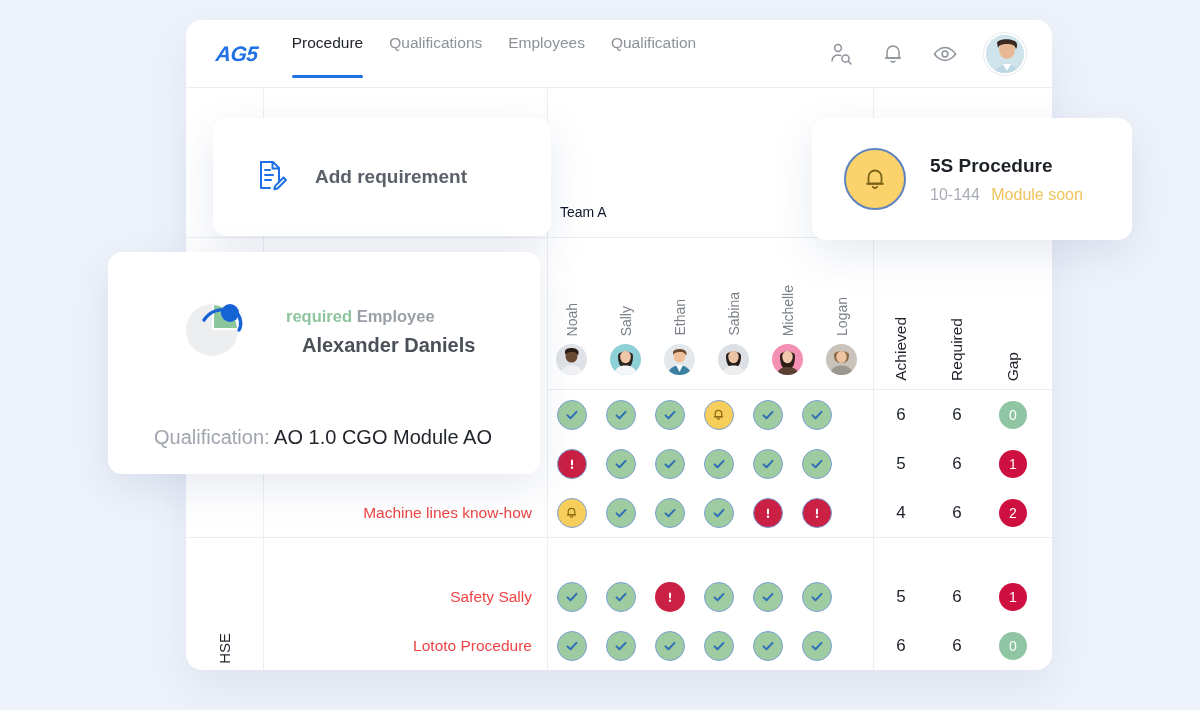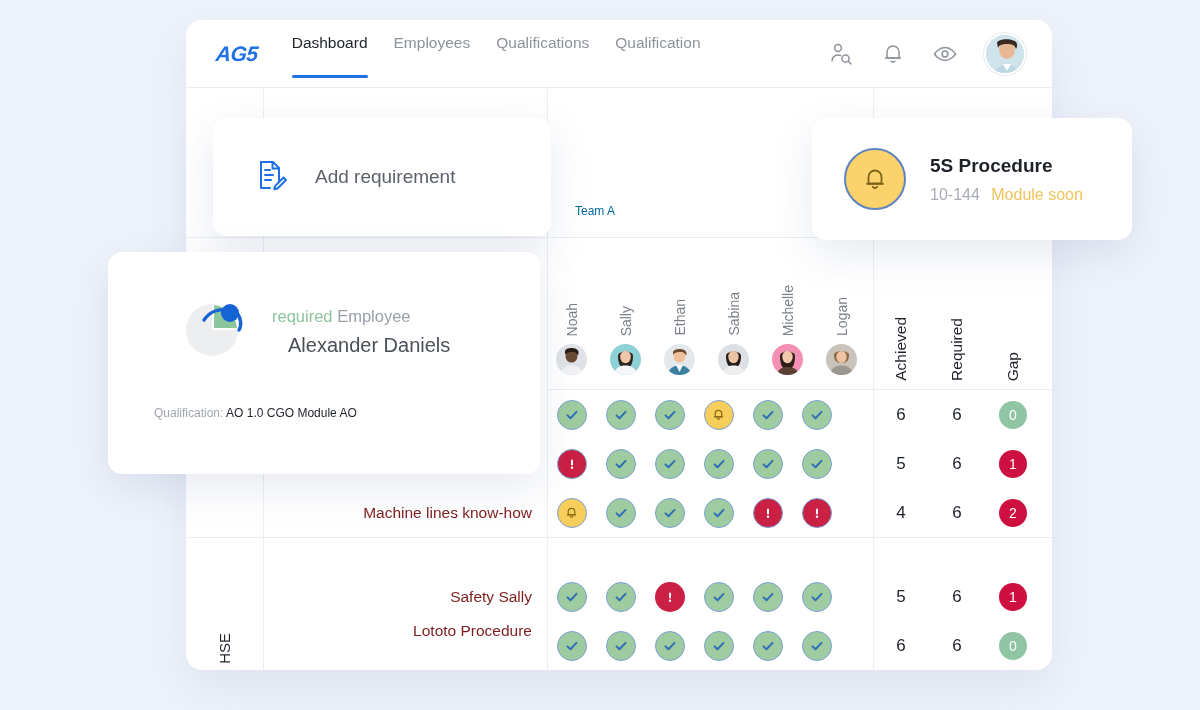--- a/index.html
+++ b/index.html
@@ -60,22 +60,22 @@
   
   .matrix {
     position: absolute; left: 0; top: 68px; right: 0; bottom: 0;
     overflow: hidden;
   }
   .team-row {
     position: absolute; left: 0; top: 100px; right: 0; height: 50px;
     border-bottom: 1px solid #eceef3;
   }
   .team-label {
-    position: absolute; left: 389px; top: 16px;
-    font-size: 12px; color: #0369a1;
+    position: absolute; left: 374px; top: 16px;
+    font-size: 14px; color: #0f172a;
   }
   .v-div { position: absolute; background: #eceef3; width: 1px; top: 0; bottom: 0; }
   .v-div.c1 { left: 77px; }
   .v-div.c2 { left: 361px; }
   .v-div.c3 { left: 687px; }
 
   .head-names {
     position: absolute; left: 361px; top: 150px; width: 326px; height: 152px;
     border-bottom: 1px solid #eceef3;
   }
@@ -113,21 +113,21 @@
   .grp-label {
     position: absolute; left: 0; width: 77px;
     display: flex; align-items: center; justify-content: center;
   }
   .grp-rot {
     writing-mode: vertical-rl; transform: rotate(180deg);
     font-size: 15px; color: #1d2128; white-space: nowrap;
   }
   .row-title {
     position: absolute; left: 78px; width: 276px;
-    text-align: right; font-size: 15.5px; color: #7f1d1d;
+    text-align: right; font-size: 15.5px; color: #ef4444;
     display: flex; align-items: center; justify-content: flex-end;
     padding-right: 8px; height: 49px;
   }
   .cells {
     position: absolute; left: 361px; width: 326px; height: 49px;
     display: flex; align-items: center;
   }
   .cell { width: 49px; display: flex; justify-content: center; align-items: center; }
   .badge {
     width: 30px; height: 30px; border-radius: 50%;
@@ -156,35 +156,35 @@
   .gapdot.zero { background: #8fc5a3; }
   .gapdot.bad  { background: #ce1040; }
 
   
   .float {
     position: absolute; background: #fff; border-radius: 14px;
     box-shadow: 0 14px 40px rgba(72,92,140,0.13);
   }
   .card-add {
     left: 213px; top: 118px; width: 338px; height: 118px;
-    display: flex; align-items: center; padding-left: 38px; gap: 26px;
+    display: flex; align-items: center; padding-left: 38px; gap: 26px; font-weight: bold;
   }
   .card-add-label { font-size: 19px; color: #5b6069; }
 
   .card-emp {
     left: 108px; top: 252px; width: 432px; height: 222px;
     padding: 42px 0 0 0;
   }
-  .emp-top { display: flex; align-items: center; padding-left: 70px; gap: 22px; }
+  .emp-top { display: flex; align-items: center; padding-left: 70px; gap: 36px; font-weight: bold; }
   .emp-kicker { font-size: 16.5px; color: #9aa0a8; }
   .emp-kicker .req { color: #8ec49e; }
   .emp-name { font-size: 20px; color: #4b5058; margin-top: 8px; margin-left: 16px; }
   .emp-qual {
-    margin-top: 36px; padding-left: 46px;
-    font-size: 12px; color: #a0a5ad;
+    margin-top: 56px; padding-left: 46px;
+    font-size: 20px; color: #a0a5ad;
   }
   .emp-qual .val { color: #22262c; }
 
   .card-5s {
     left: 812px; top: 118px; width: 320px; height: 122px;
     display: flex; align-items: center; padding-left: 32px; gap: 24px;
   }
   .bell-circle {
     width: 62px; height: 62px; border-radius: 50%;
     background: #fbd26b; border: 2px solid #5f84bd;
@@ -198,23 +198,23 @@
 <body>
 
 <div class="stage">
 
   <div class="app-panel">
 
     <div class="app-header">
       <div class="logo">AG5</div>
 
       <div class="nav">
-        <div class="nav-item active">Dashboard</div>
+        <div class="nav-item active">Procedure</div>
+        <div class="nav-item">Qualifications</div>
         <div class="nav-item">Employees</div>
-        <div class="nav-item">Qualifications</div>
         <div class="nav-item">Qualification</div>
       </div>
 
       <div class="header-right">
         <span class="hicon">
           <svg viewBox="0 0 26 26" fill="none" stroke="#8d9299" stroke-width="1.5" stroke-linecap="round">
             <circle cx="10" cy="7" r="3.4"></circle>
             <path d="M4 20c0-3.6 2.8-6 6-6 1 0 1.9.2 2.7.5"></path>
             <circle cx="17.5" cy="17.5" r="3.6"></circle>
             <path d="M20.3 20.3 23 23"></path>
@@ -562,21 +562,21 @@
             </span>
         </div>
         <div class="nums" style="top:182px">
           <span class="num">5</span>
           <span class="num">6</span>
           <span class="num">
               <span class="gapdot bad">1</span>
             </span>
         </div>
 
-        <div class="row-title" style="top:216px">Lototo Procedure</div>
+        <div class="row-title" style="top:231px">Lototo Procedure</div>
         <div class="cells" style="top:231px">
           <span class="cell">
               <span class="badge ok">
                 <svg width="16" height="16" viewBox="0 0 16 16" fill="none" stroke="#2e6fb7" stroke-width="2" stroke-linecap="round" stroke-linejoin="round">
                   <path d="M3.5 8.4 6.5 11.3 12.5 4.9"></path>
                 </svg>
               </span>
             </span>
           <span class="cell">
               <span class="badge ok">

